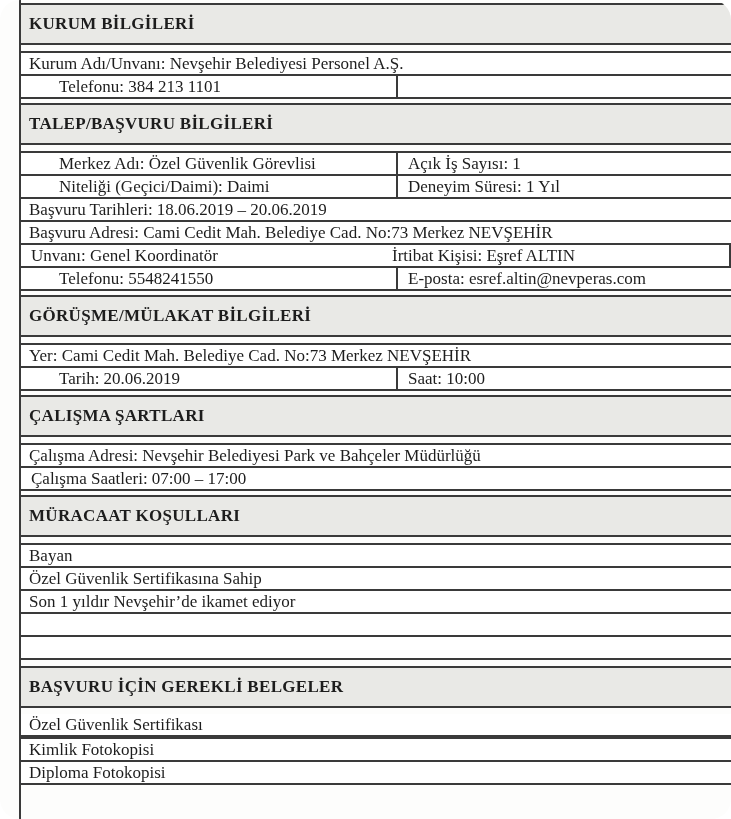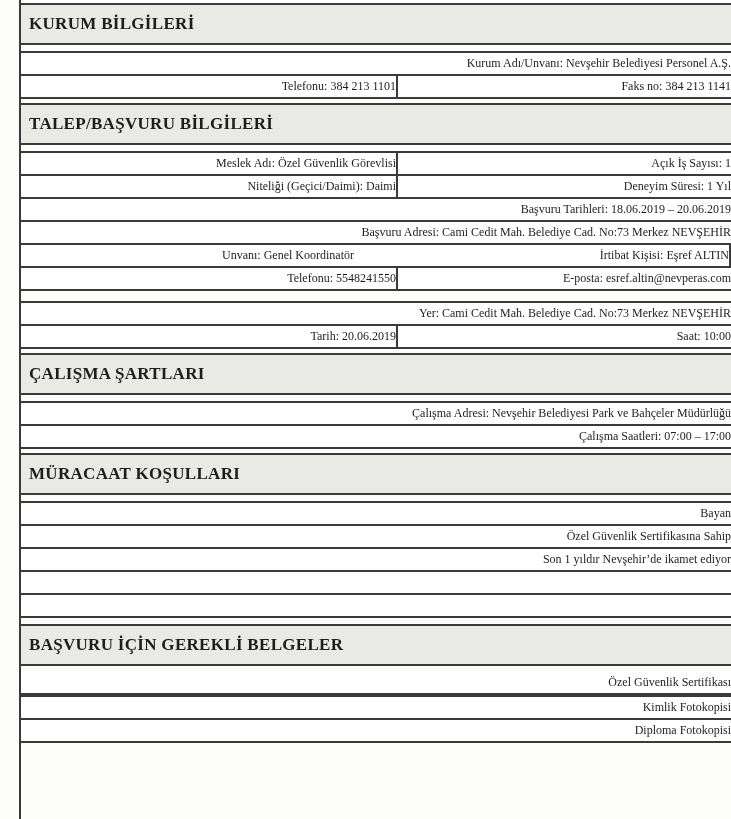--- a/index.html
+++ b/index.html
@@ -1,34 +1,35 @@
 <!DOCTYPE html>
 <html style="--header-bg: #e9e9e6; --line: #3a3a3a; --text: #1d1d1d;"><head>
 <meta charset="utf-8">
 <style>
   html,body { margin:0; padding:0; background:#ffffff; }
   .page {
     position:relative; width:731px; height:819px; background:#fdfdfc;
     font-family:"Liberation Serif", serif; color:var(--text,#1d1d1d);
     overflow:hidden;
+    border-radius:20px;
   }
   .vline { position:absolute; left:19px; top:0; width:2px; height:819px;
     background:var(--line,#3a3a3a); }
   .content { margin-left:21px; padding-top:3px; }
   .sec-header {
     background:var(--header-bg,#e9e9e6);
     border-top:2px solid var(--line,#3a3a3a);
     border-bottom:2px solid var(--line,#3a3a3a);
     height:38px; display:flex; align-items:center; padding-left:8px;
     font-weight:700; font-size:17px; letter-spacing:0.3px;
   }
   .gap4 { height:4px; } .gap6 { height:6px; }
   .trow {
-    display:flex; height:21px; line-height:21px; font-size:12px;
-    border-bottom:2px solid var(--line,#3a3a3a); background:#ffffff;text-align:right;
+    display:flex; height:21px; line-height:21px; font-size:17px;
+    border-bottom:2px solid var(--line,#3a3a3a); background:#ffffff;
   }
   .trow.first { border-top:2px solid var(--line,#3a3a3a); }
   .cell { padding-left:8px; white-space:nowrap; overflow:hidden; }
   .cell-full { flex:1; }
   .cell-left { width:377px; box-sizing:border-box;
     border-right:2px solid var(--line,#3a3a3a);padding-left:38px; }
   .cell-right { flex:1; padding-left:10px; }
 </style>
 </head>
 <body>
@@ -39,30 +40,29 @@
 
     <div class="sec-header">
       <span>KURUM BİLGİLERİ</span>
     </div>
     <div class="gap6"></div>
     <div class="trow first">
       <span class="cell cell-full">Kurum Adı/Unvanı: Nevşehir Belediyesi Personel A.Ş.</span>
     </div>
     <div class="trow">
       <span class="cell cell-left">Telefonu: 384 213 1101</span>
-      <span class="cell cell-right">Faks no: 384 213 1141</span>
     </div>
     <div class="gap4"></div>
 
     <div class="sec-header">
       <span>TALEP/BAŞVURU BİLGİLERİ</span>
     </div>
     <div class="gap6"></div>
     <div class="trow first">
-      <span class="cell cell-left">Meslek Adı: Özel Güvenlik Görevlisi</span>
+      <span class="cell cell-left">Merkez Adı: Özel Güvenlik Görevlisi</span>
       <span class="cell cell-right">Açık İş Sayısı: 1</span>
     </div>
     <div class="trow">
       <span class="cell cell-left">Niteliği (Geçici/Daimi): Daimi</span>
       <span class="cell cell-right">Deneyim Süresi: 1 Yıl</span>
     </div>
     <div class="trow">
       <span class="cell cell-full">Başvuru Tarihleri: 18.06.2019 – 20.06.2019</span>
     </div>
     <div class="trow">
@@ -71,20 +71,23 @@
     <div class="trow">
       <span class="cell cell-right">Unvanı: Genel Koordinatör</span>
       <span class="cell cell-left">İrtibat Kişisi: Eşref ALTIN</span>
     </div>
     <div class="trow">
       <span class="cell cell-left">Telefonu: 5548241550</span>
       <span class="cell cell-right">E-posta: esref.altin@nevperas.com</span>
     </div>
     <div class="gap4"></div>
 
+    <div class="sec-header">
+      <span>GÖRÜŞME/MÜLAKAT BİLGİLERİ</span>
+    </div>
     <div class="gap6"></div>
     <div class="trow first">
       <span class="cell cell-full">Yer: Cami Cedit Mah. Belediye Cad. No:73 Merkez NEVŞEHİR</span>
     </div>
     <div class="trow">
       <span class="cell cell-left">Tarih: 20.06.2019</span>
       <span class="cell cell-right">Saat: 10:00</span>
     </div>
     <div class="gap4"></div>
 

